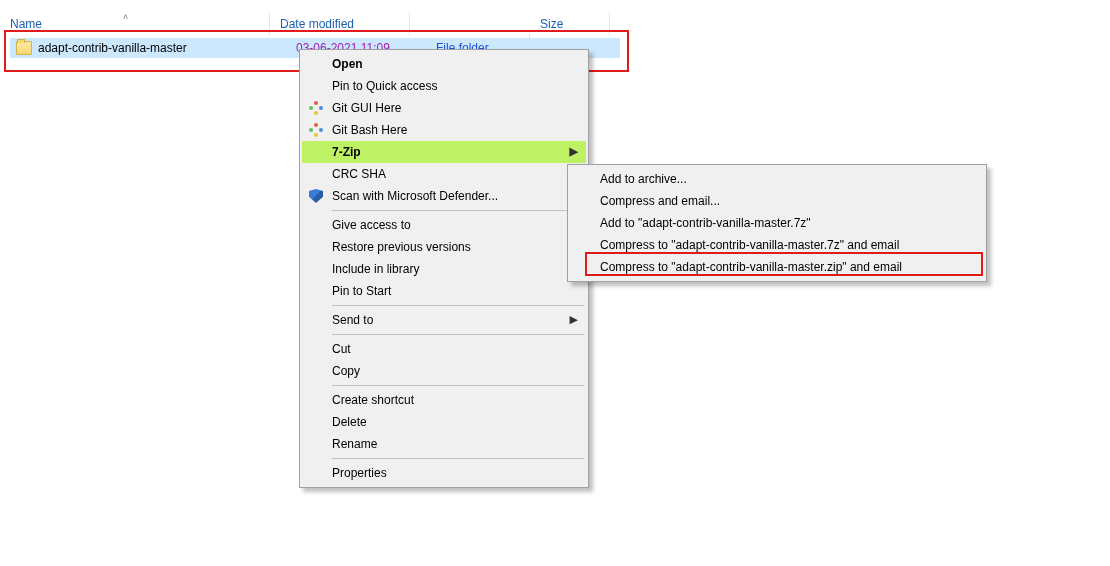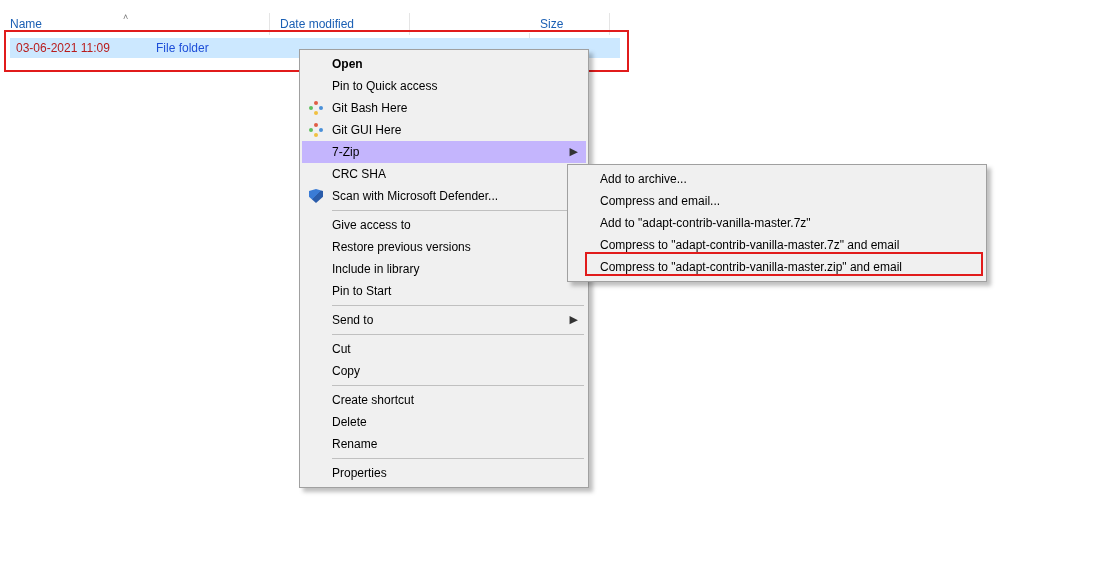--- a/index.html
+++ b/index.html
@@ -49,21 +49,21 @@
     position: absolute;
     top: 38px; left: 10px;
     width: 610px;
     height: 20px;
     background: #cce8ff;
     display: flex;
     align-items: center;
   }
   .item-row .cell { padding: 0 6px; }
   .c-name { width: 260px; display:flex; align-items:center; gap:6px; }
-  .c-date { width: 140px; color:#b91c1c; }
+  .c-date { width: 140px; color:#a21caf;margin-left:20px; }
   .c-type { width: 120px; color:#1d4ed8; }
   .folder-icon {
     width: 16px; height: 14px;
     background: linear-gradient(#ffe9a8,#f7d86f);
     border:1px solid #d6b24a;
     border-radius: 1px;
     position: relative;
   }
   .folder-icon::before{
     content:"";
@@ -93,21 +93,21 @@
   .menu.main { top:49px; left:299px; width:290px; }
   .menu.sub  { top:164px; left:567px; width:420px; }
   .menu-item {
     height:22px;
     display:flex;
     align-items:center;
     padding: 0 22px 0 30px;
     position:relative;
     white-space:nowrap;
   }
-  .menu-item.hover { background:#c4b5fd; }
+  .menu-item.hover { background:#bef264;font-weight:bold; }
   .menu-item .arrow {
     position:absolute; right:8px; top:4px;
     font-size:11px; color:#333;
   }
   .menu-item.bold { font-weight:600; }
   .menu-sep {
     height:1px;
     margin:3px 2px 3px 30px;
     background:#c0c0c0;
   }
@@ -148,55 +148,59 @@
   </div>
   <div class="col col-type">
     <span>Type</span>
   </div>
   <div class="col col-size">
     <span>Size</span>
   </div>
 </div>
 
 <div class="item-row">
+  <div class="cell c-name">
+    <span class="folder-icon"></span>
+    <span>adapt-contrib-vanilla-master</span>
+  </div>
   <div class="cell c-date">03-06-2021 11:09</div>
   <div class="cell c-type">File folder</div>
 </div>
 
 <div class="red-box row"></div>
 
 <div class="menu main">
   <div class="menu-item bold">
       <span>Open</span>
     </div>
   <div class="menu-item">
       <span>Pin to Quick access</span>
     </div>
+  <div class="menu-item">
+    <span class="mi-icon">
+        <span class="git-icon">
+          <span class="r"></span>
+          <span class="g"></span>
+          <span class="b"></span>
+          <span class="y"></span>
+        </span>
+      </span>
+    <span>Git GUI Here</span>
+  </div>
   <div class="menu-item">
     <span class="mi-icon">
         <span class="git-icon">
           <span class="r"></span>
           <span class="g"></span>
           <span class="b"></span>
           <span class="y"></span>
         </span>
       </span>
     <span>Git Bash Here</span>
   </div>
-  <div class="menu-item">
-    <span class="mi-icon">
-        <span class="git-icon">
-          <span class="r"></span>
-          <span class="g"></span>
-          <span class="b"></span>
-          <span class="y"></span>
-        </span>
-      </span>
-    <span>Git GUI Here</span>
-  </div>
   <div class="menu-item hover">
     <span>7-Zip</span>
     <span class="arrow">▶</span>
   </div>
   <div class="menu-item">
     <span>CRC SHA</span>
     <span class="arrow">▶</span>
   </div>
   <div class="menu-item">
     <span class="mi-icon">

